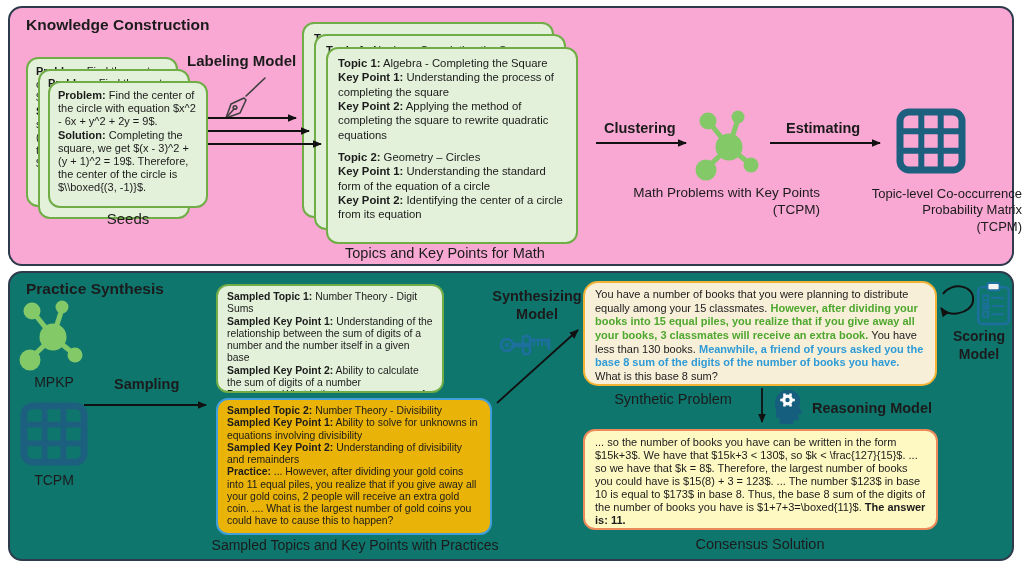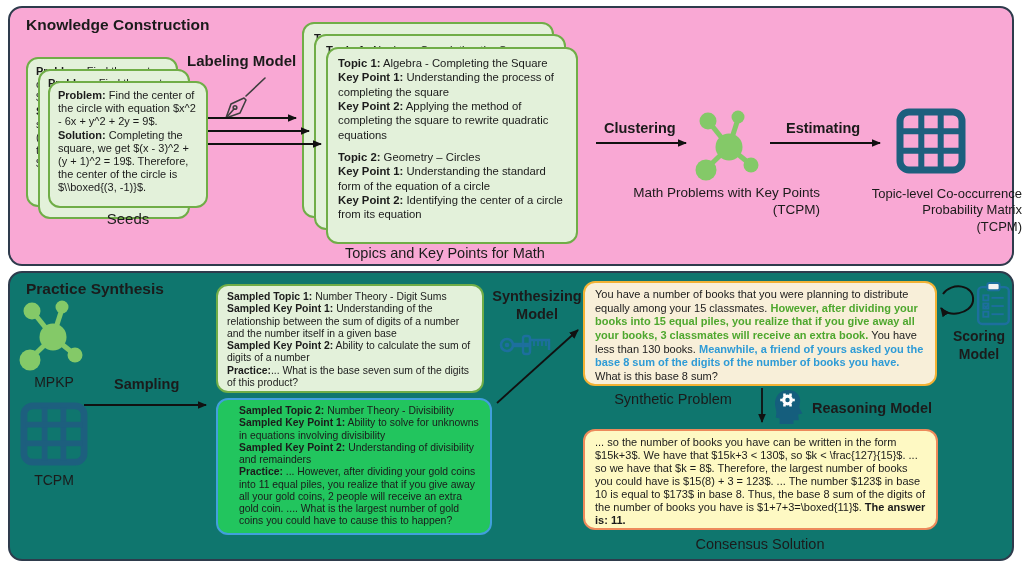--- a/index.html
+++ b/index.html
@@ -4,21 +4,21 @@
 <style>
   html,body{margin:0;padding:0;background:#ffffff;}
   #stage{position:relative;width:1024px;height:568px;background:#ffffff;overflow:hidden;
          font-family:"Liberation Sans",sans-serif;color:#1b1b1b;}
   .panel{position:absolute;border:2px solid #2e3b4c;border-radius:14px;box-sizing:border-box;}
   #kc-panel{left:8px;top:6px;width:1006px;height:260px;background:#f9a8d4;}
   #ps-panel{left:8px;top:271px;width:1006px;height:290px;background:#0f766e;}
   .panel-title{position:absolute;font-weight:700;font-size:15.5px;}
   .card{position:absolute;box-sizing:border-box;border-radius:12px;overflow:hidden;}
   .green-card{background:#e3f1da;border:2px solid #70ad47;}
-  .blue-card{background:#22c55e;border:2px solid #419fdc;padding-left:12px;}
+  .blue-card{background:#eab308;border:2px solid #419fdc;}
   .yellow-card{background:#f8efd9;border:2.5px solid #f2b234;}
   .orange-card{background:#fef9c3;border:2.5px solid #ed8a5b;}
   .kv{margin:0;}
   .seedtxt{padding:6px 8px;font-size:11px;line-height:1.2;}
   .topictxt{padding:7px 10px;font-size:11.3px;line-height:1.27;}
   .gap-top{margin-top:8px;}
   .smalltxt{padding:5px 9px;font-size:10.4px;line-height:1.18;}
   .cap{position:absolute;text-align:center;font-size:14.5px;}
   .cap-sm{position:absolute;text-align:right;font-size:13px;line-height:1.25;}
   .flow-label{position:absolute;font-weight:700;font-size:14.5px;}
@@ -145,36 +145,37 @@
       <line x1="25.3" y1="6" x2="25.3" y2="60"></line>
         <line x1="44.7" y1="6" x2="44.7" y2="60"></line>
       <line x1="6" y1="23.3" x2="64" y2="23.3"></line>
         <line x1="6" y1="42.7" x2="64" y2="42.7"></line>
     </g>
   </svg>
   <div class="cap" style="left:14px;top:472px;width:80px;font-size:14px;">TCPM</div>
 
   <div class="flow-label" style="left:114px;top:376px;">Sampling</div>
 
-  <div class="card green-card" style="left:216px;top:284px;width:268px;height:109px;">
+  <div class="card green-card" style="left:216px;top:284px;width:228px;height:109px;">
     <div class="smalltxt">
       <p class="kv"><b>Sampled Topic 1:</b><span> Number Theory - Digit Sums</span></p>
       <p class="kv"><b>Sampled Key Point 1:</b><span> Understanding of the relationship between the sum of digits of a number and the number itself in a given base</span></p>
       <p class="kv"><b>Sampled Key Point 2:</b><span> Ability to calculate the sum of digits of a number</span></p>
       <p class="kv"><b>Practice:</b><span>... What is the base seven sum of the digits of this product?</span></p>
     </div>
   </div>
   <div class="card blue-card" style="left:216px;top:398px;width:276px;height:137px;">
     <div class="smalltxt">
       <p class="kv"><b>Sampled Topic 2:</b><span> Number Theory - Divisibility</span></p>
       <p class="kv"><b>Sampled Key Point 1:</b><span> Ability to solve for unknowns in equations involving divisibility</span></p>
       <p class="kv"><b>Sampled Key Point 2:</b><span> Understanding of divisibility and remainders</span></p>
       <p class="kv"><b>Practice:</b><span> ... However, after dividing your gold coins into 11 equal piles, you realize that if you give away all your gold coins, 2 people will receive an extra gold coin. .... What is the largest number of gold coins you could have to cause this to happen?</span></p>
     </div>
   </div>
+  <div class="cap" style="left:205px;top:537px;width:300px;font-size:14px;">Sampled Topics and Key Points with Practices</div>
 
   <div class="flow-label two-line" style="left:487px;top:287px;width:100px;">
     <div>Synthesizing</div>
     <div>Model</div>
   </div>
   <svg class="icon" style="left:499px;top:331px;" width="54" height="28" viewBox="0 0 54 28">
     <g stroke="#1d6f9e" fill="none">
       <circle cx="8" cy="14" r="6" stroke-width="2.6"></circle>
       <circle cx="8" cy="14" r="1.2" stroke-width="2.2"></circle>
       <line x1="14" y1="14" x2="31" y2="14" stroke-width="4.5"></line>
@@ -182,21 +183,21 @@
       <path d="M 31 19 L 31 9 L 50 9 L 50 19" stroke-width="2.4"></path>
       <g stroke-width="1.8">
         <line x1="35" y1="9" x2="35" y2="15"></line>
           <line x1="39" y1="9" x2="39" y2="15"></line>
         <line x1="43" y1="9" x2="43" y2="15"></line>
           <line x1="47" y1="9" x2="47" y2="15"></line>
       </g>
     </g>
   </svg>
 
-  <div class="card yellow-card" style="left:583px;top:281px;width:354px;height:105px;">
+  <div class="card yellow-card" style="left:583px;top:281px;width:354px;height:105px;border-radius:15px;">
     <div class="yellowtxt">
       <span>You have a number of books that you were planning to distribute equally among your 15 classmates. </span><span class="seg-green">However, after dividing your books into 15 equal piles, you realize that if you give away all your books, 3 classmates will receive an extra book. </span><span>You have less than 130 books. </span><span class="seg-blue">Meanwhile, a friend of yours asked you the base 8 sum of the digits of the number of books you have. </span><span>What is this base 8 sum?</span>
     </div>
   </div>
   <div class="cap" style="left:583px;top:391px;width:180px;">Synthetic Problem</div>
 
   <svg class="icon" style="left:975px;top:282px;" width="37" height="45" viewBox="0 0 36 44">
     <rect x="3" y="5" width="30" height="36" rx="4" fill="none" stroke="#1d6f9e" stroke-width="2.4"></rect>
     <rect x="12" y="1" width="12" height="7" rx="2" fill="#f3f3f2" stroke="#1d6f9e" stroke-width="2"></rect>
     <g stroke="#1d6f9e" stroke-width="1.8" fill="none">

